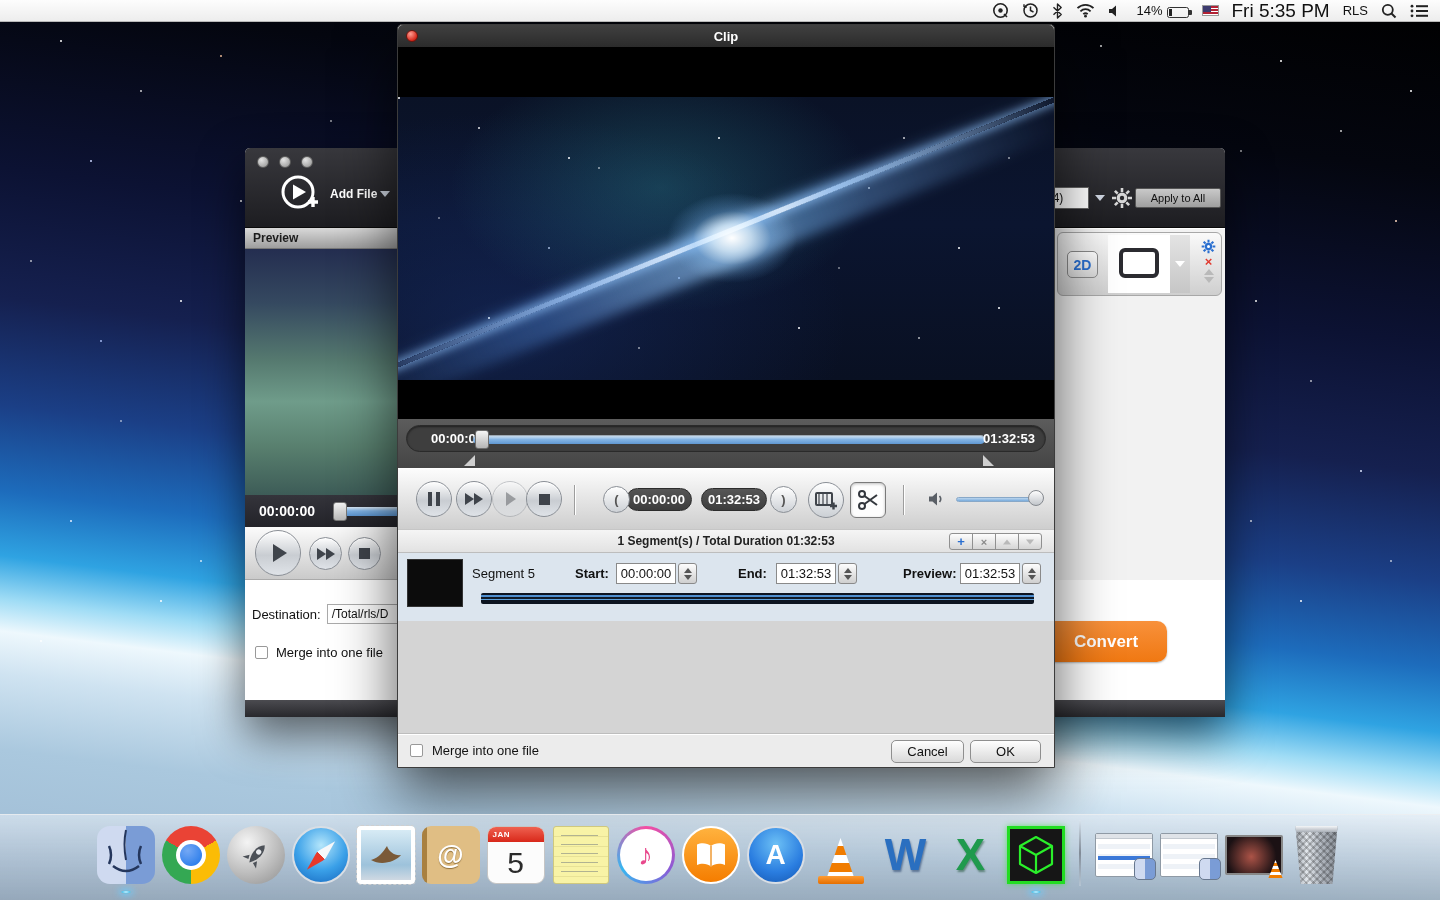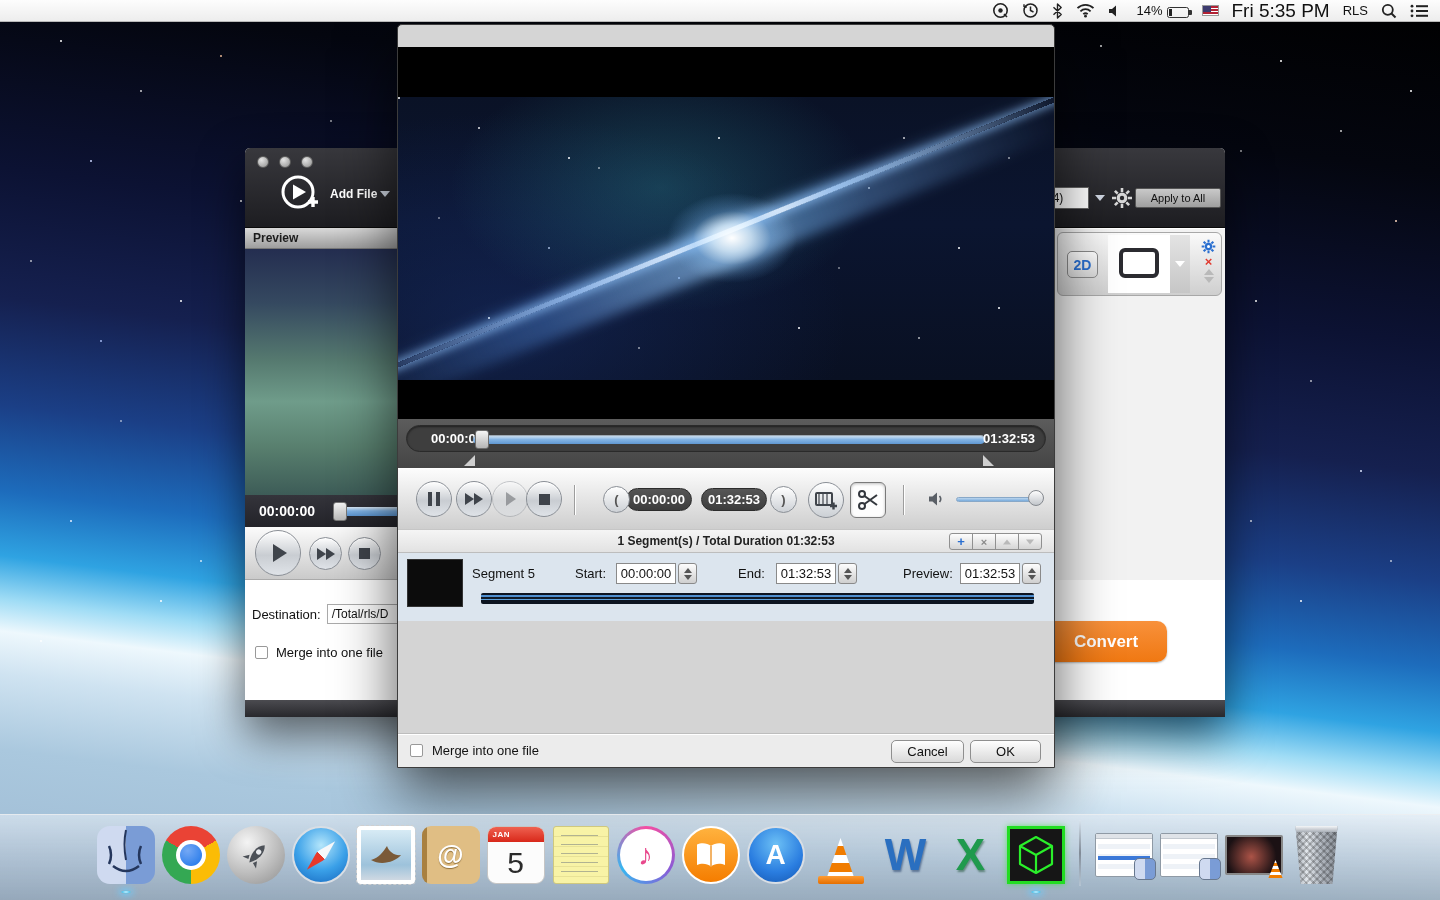--- a/index.html
+++ b/index.html
@@ -137,21 +137,21 @@
     font-size:12px;font-weight:bold;color:#222;}
   .seg-btns{position:absolute;right:12px;top:3px;display:flex;}
   .segbtn{width:24px;height:17px;border:1px solid #909090;background:linear-gradient(#fdfdfd,#d5d5d5);display:flex;align-items:center;justify-content:center;
     font-size:11px;font-weight:bold;color:#8a8a8a;margin-left:-1px;}
   .segbtn.plus{color:#2a6fd0;font-size:13px;border-radius:3px 0 0 3px;}
   .segbtn.last{border-radius:0 3px 3px 0;}
   .segbtn .minitri-up,.segbtn .minitri-dn{transform:scale(.8);}
   .cd-segrow{position:absolute;left:0;top:528px;width:656px;height:68px;background:#dce5ee;}
   .seg-thumb{position:absolute;left:9px;top:6px;width:56px;height:48px;background:#0c0c0c;border:1px solid #333;}
   .seg-name{position:absolute;left:74px;top:13px;font-size:13px;color:#111;}
-  .seg-lbl{position:absolute;top:13px;font-size:13px;color:#111;}
+  .seg-lbl{position:absolute;top:13px;font-size:13px;color:#111;font-weight:bold;}
   .seg-field{position:absolute;top:10px;width:60px;height:21px;background:#fff;border:1px solid #8a8a8a;font-size:13px;color:#111;
     display:flex;align-items:center;justify-content:center;}
   .stepper{position:absolute;top:10px;width:19px;height:21px;background:linear-gradient(#fdfdfd,#cfcfcf);border:1px solid #8a8a8a;border-radius:3px;
     display:flex;flex-direction:column;align-items:center;justify-content:center;gap:2px;}
   .stepper i{display:block;width:0;height:0;}
   .st-up{border-left:4px solid transparent;border-right:4px solid transparent;border-bottom:5px solid #555;}
   .st-dn{border-left:4px solid transparent;border-right:4px solid transparent;border-top:5px solid #555;}
   .rangebar{position:absolute;left:83px;right:20px;top:40px;height:11px;border-radius:2px;
     background:linear-gradient(180deg,#0d1420 0 18%,#4f8fd0 18% 34%,#101a28 34% 52%,#5fa0da 52% 68%,#0d1420 68% 100%);}
   .cd-graybody{position:absolute;left:0;top:596px;width:656px;height:113px;background:#d4d4d4;}
@@ -392,20 +392,24 @@
           <span class="minitri-dn"></span>
         </div>
       </div>
     </div>
 
     <div class="convert">Convert</div>
     <div class="mw-bottom"></div>
   </div>
 
   <div class="clipdlg">
+    <div class="cd-title">
+      <span class="cd-close"></span>
+      <span>Clip</span>
+    </div>
 
     <div class="cd-video">
       <div class="cd-frame">
         <div class="vstars"></div>
         <div class="streak-glow"></div>
         <div class="streak-core"></div>
         <div class="flare"></div>
       </div>
     </div>
 

